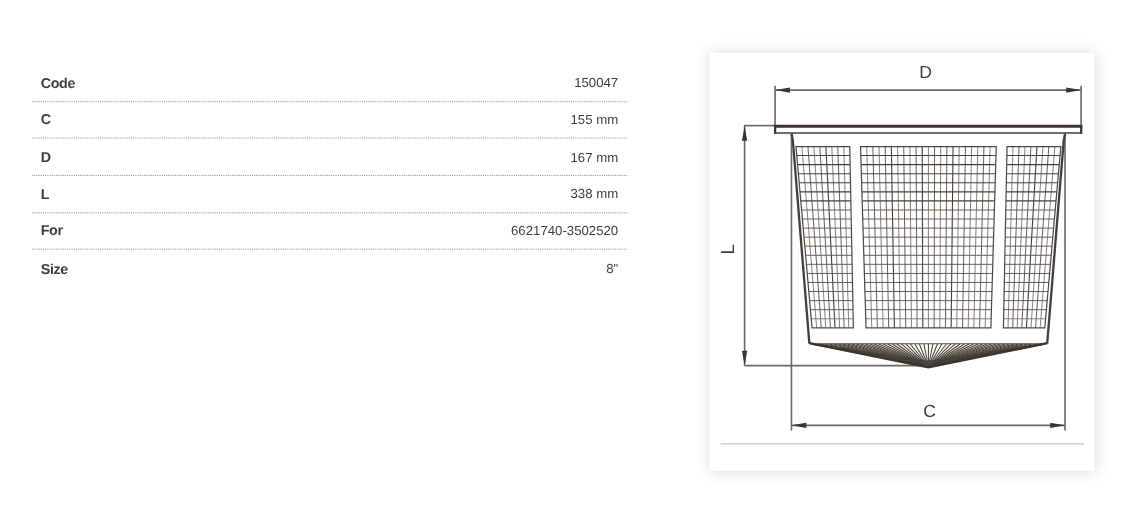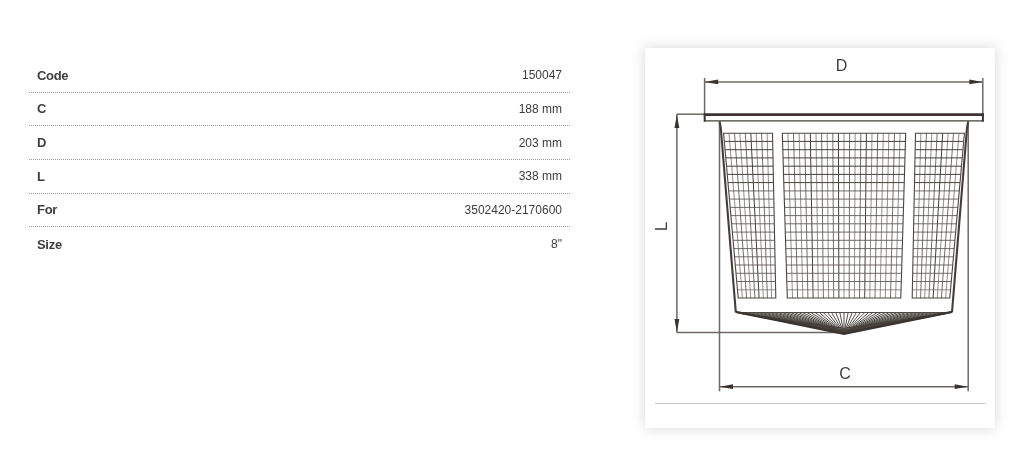--- a/index.html
+++ b/index.html
@@ -18,36 +18,36 @@
 
 <div class="spec">
 
 <div class="row">
         <span class="k">Code</span>
         <span class="v">150047</span>
       </div>
 
 <div class="row">
         <span class="k">C</span>
-        <span class="v">188 mm</span>
+        <span class="v">155 mm</span>
       </div>
 
 <div class="row">
         <span class="k">D</span>
-        <span class="v">203 mm</span>
+        <span class="v">167 mm</span>
       </div>
 
 <div class="row">
         <span class="k">L</span>
         <span class="v">338 mm</span>
       </div>
 
 <div class="row">
         <span class="k">For</span>
-        <span class="v">3502420-2170600</span>
+        <span class="v">6621740-3502520</span>
       </div>
 
 <div class="row last">
         <span class="k">Size</span>
         <span class="v">8"</span>
       </div>
 </div>
 
 <div class="card"></div>
 

